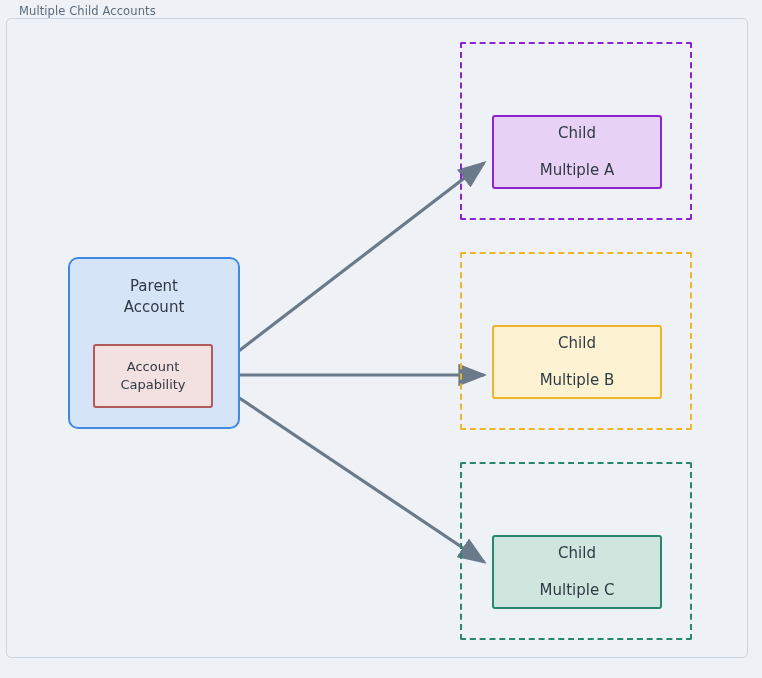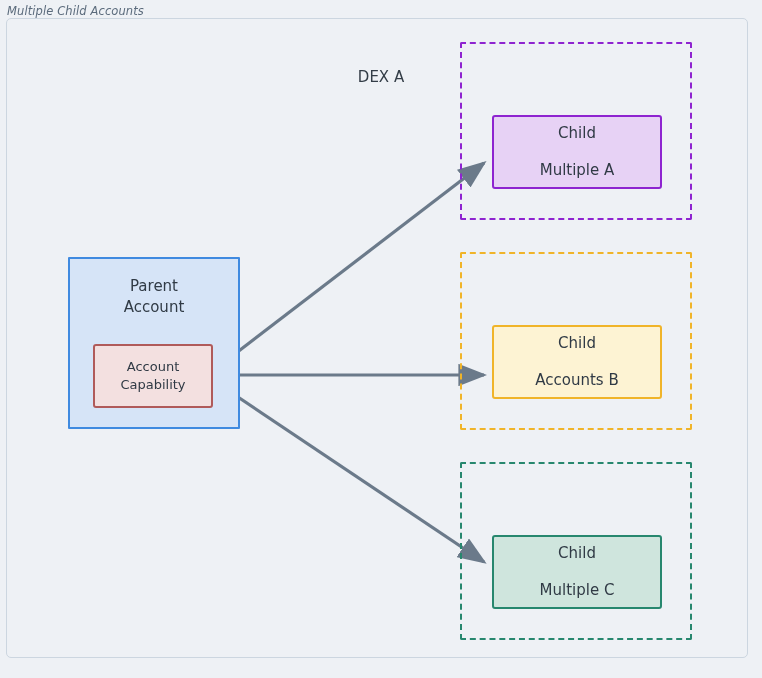--- a/index.html
+++ b/index.html
@@ -15,27 +15,26 @@
     overflow: hidden;
     position: relative;
   }
   #canvas {
     position: relative;
     width: 762px;
     height: 678px;
   }
   .frame-title {
     position: absolute;
-    left: 7px;
+    left: 19px;
     top: 4px;
     font-size: 11.5px;
     color: #5b6b7c;
     letter-spacing: 0.1px;
     white-space: nowrap;
-    font-style: italic;
   }
   .frame-box {
     position: absolute;
     left: 6px;
     top: 18px;
     width: 742px;
     height: 640px;
     border: 1px solid #ccd6e0;
     border-radius: 5px;
     background: #eef1f5;
@@ -78,21 +77,21 @@
     white-space: nowrap;
   }
   
   #parent-account {
     left: 68px;
     top: 257px;
     width: 172px;
     height: 172px;
     border: 2px solid #3f8ae0;
     background: #d6e4f7;
-    border-radius: 1px;
+    border-radius: 10px;
     justify-content: flex-start;
     padding-top: 17px;
   }
   #parent-account .label {
     font-size: 15px;
     color: #303a45;
   }
   
   #account-capability {
     left: 93px;
@@ -149,30 +148,29 @@
     <div class="label">Parent</div>
     <div class="label">Account</div>
   </div>
 
   <div class="node" id="account-capability">
     <div>Account</div>
     <div>Capability</div>
   </div>
 
   <div class="group-box" id="group-a"></div>
-  <div class="group-label" id="label-a">DEX A</div>
   <div class="node child-node" id="child-a">
     <div>Child</div>
     <div>Multiple A</div>
   </div>
 
   <div class="group-box" id="group-b"></div>
   <div class="node child-node" id="child-b">
     <div>Child</div>
-    <div>Accounts B</div>
+    <div>Multiple B</div>
   </div>
 
   <div class="group-box" id="group-c"></div>
   <div class="node child-node" id="child-c">
     <div>Child</div>
     <div>Multiple C</div>
   </div>
 
 </div>
 

